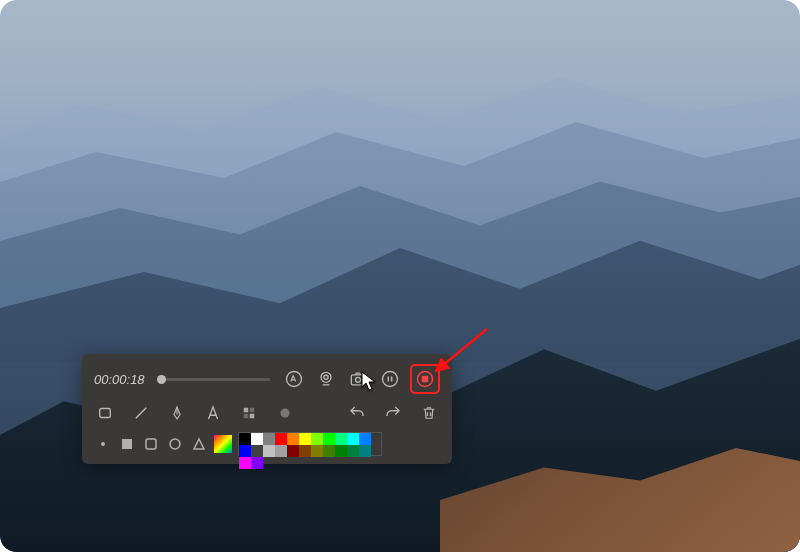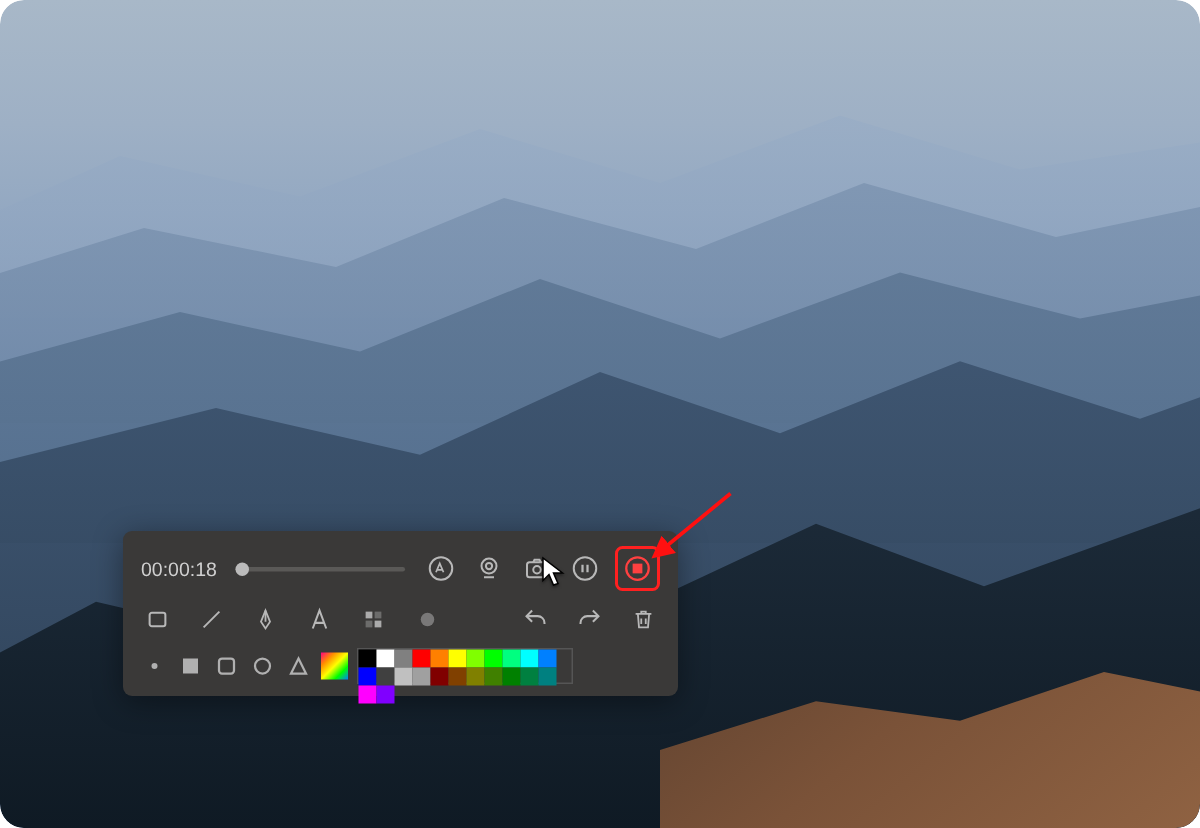--- a/index.html
+++ b/index.html
@@ -37,21 +37,21 @@
   width: 370px;
   background: #3a3938;
   border-radius: 6px;
   padding: 10px 12px 8px 12px;
   box-shadow: 0 4px 20px rgba(0,0,0,0.4);
   color: #ccc;
   display: flex;
   flex-direction: column;
   gap: 8px;
 }
-.row { display: flex; align-items: center; gap: 10px; }
+.row { display: flex; align-items: center; gap: 10px; font-style: italic; }
 .row1 { gap: 8px; }
 .timer { font-size: 13px; color: #d0d0d0; font-variant-numeric: tabular-nums; }
 .progress {
   flex: 1;
   height: 3px;
   background: #5a5957;
   border-radius: 2px;
   position: relative;
   margin: 0 4px;
 }

